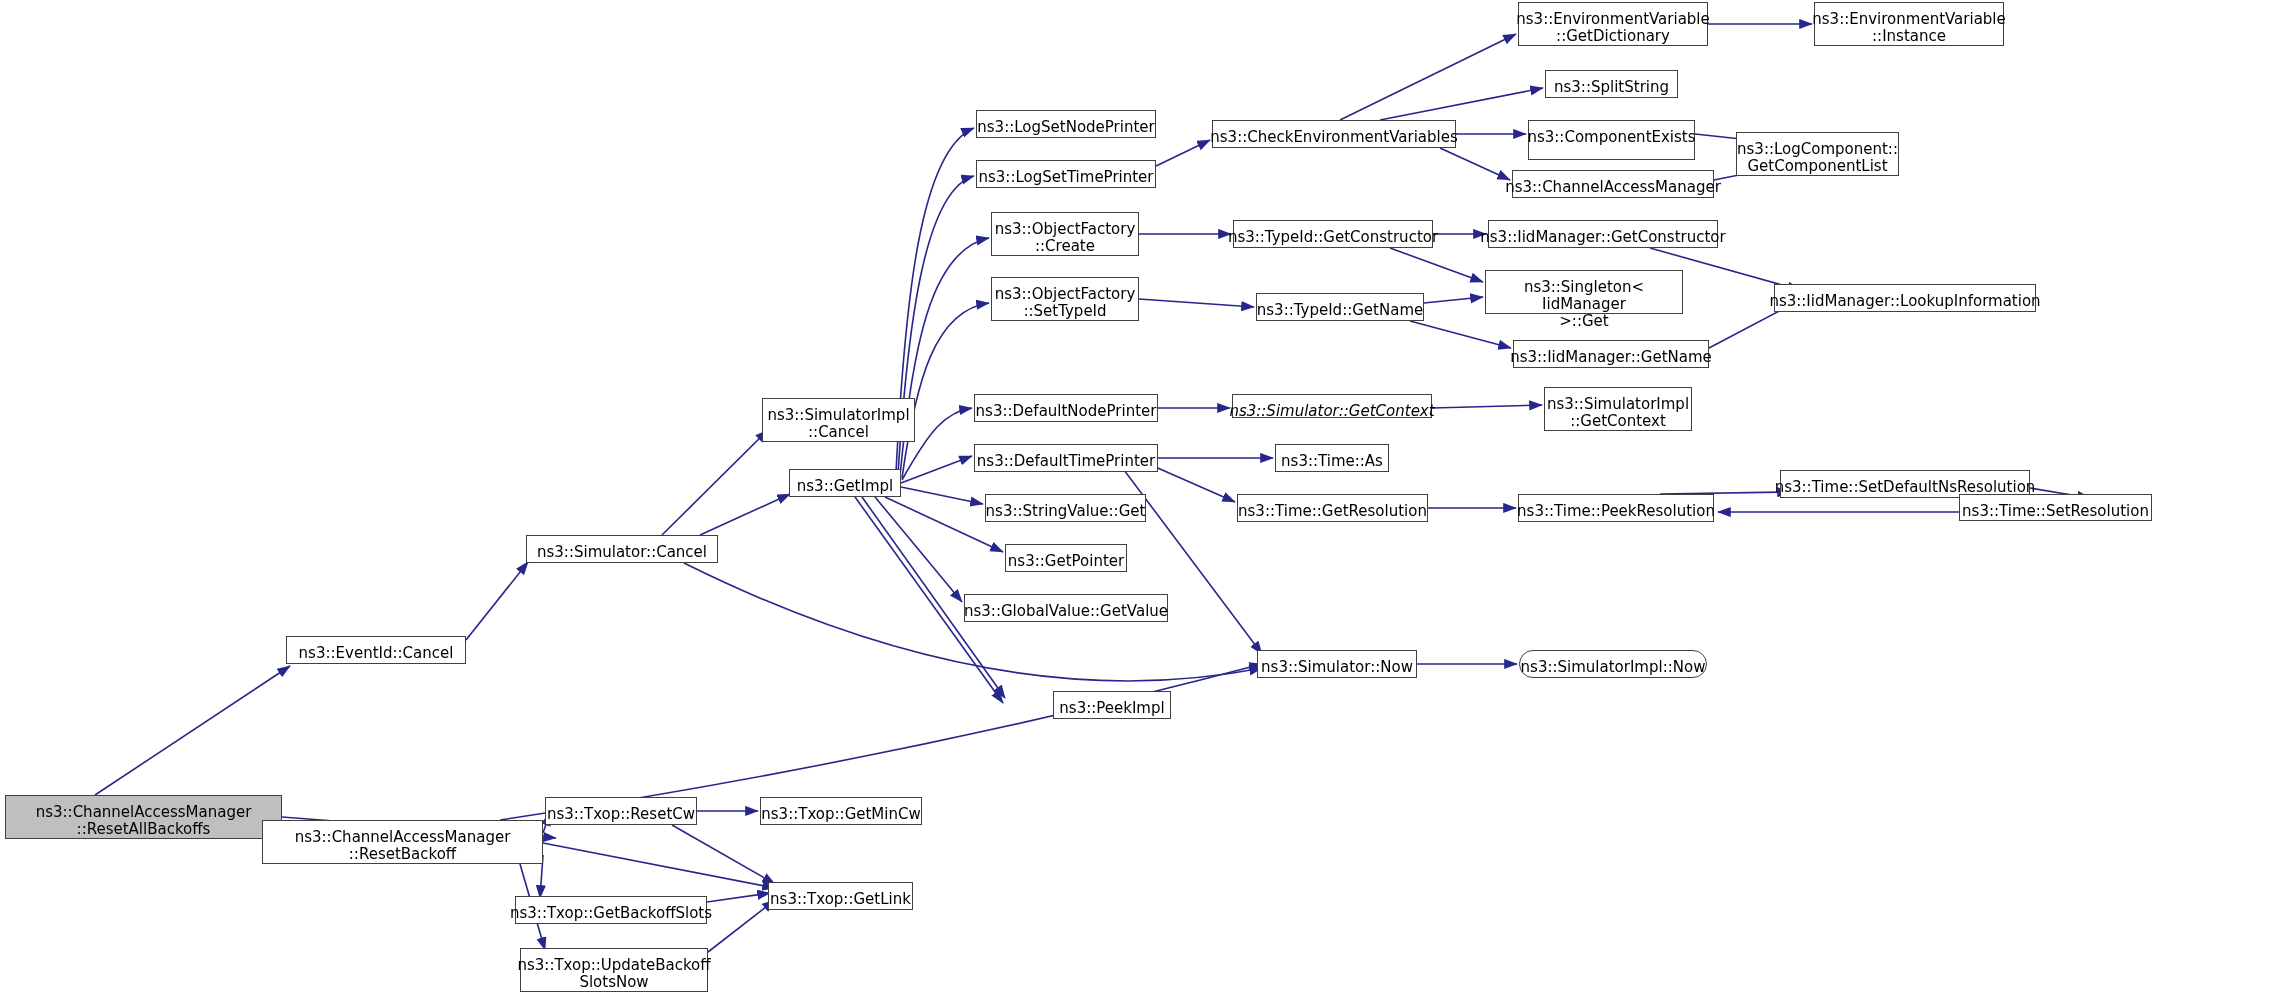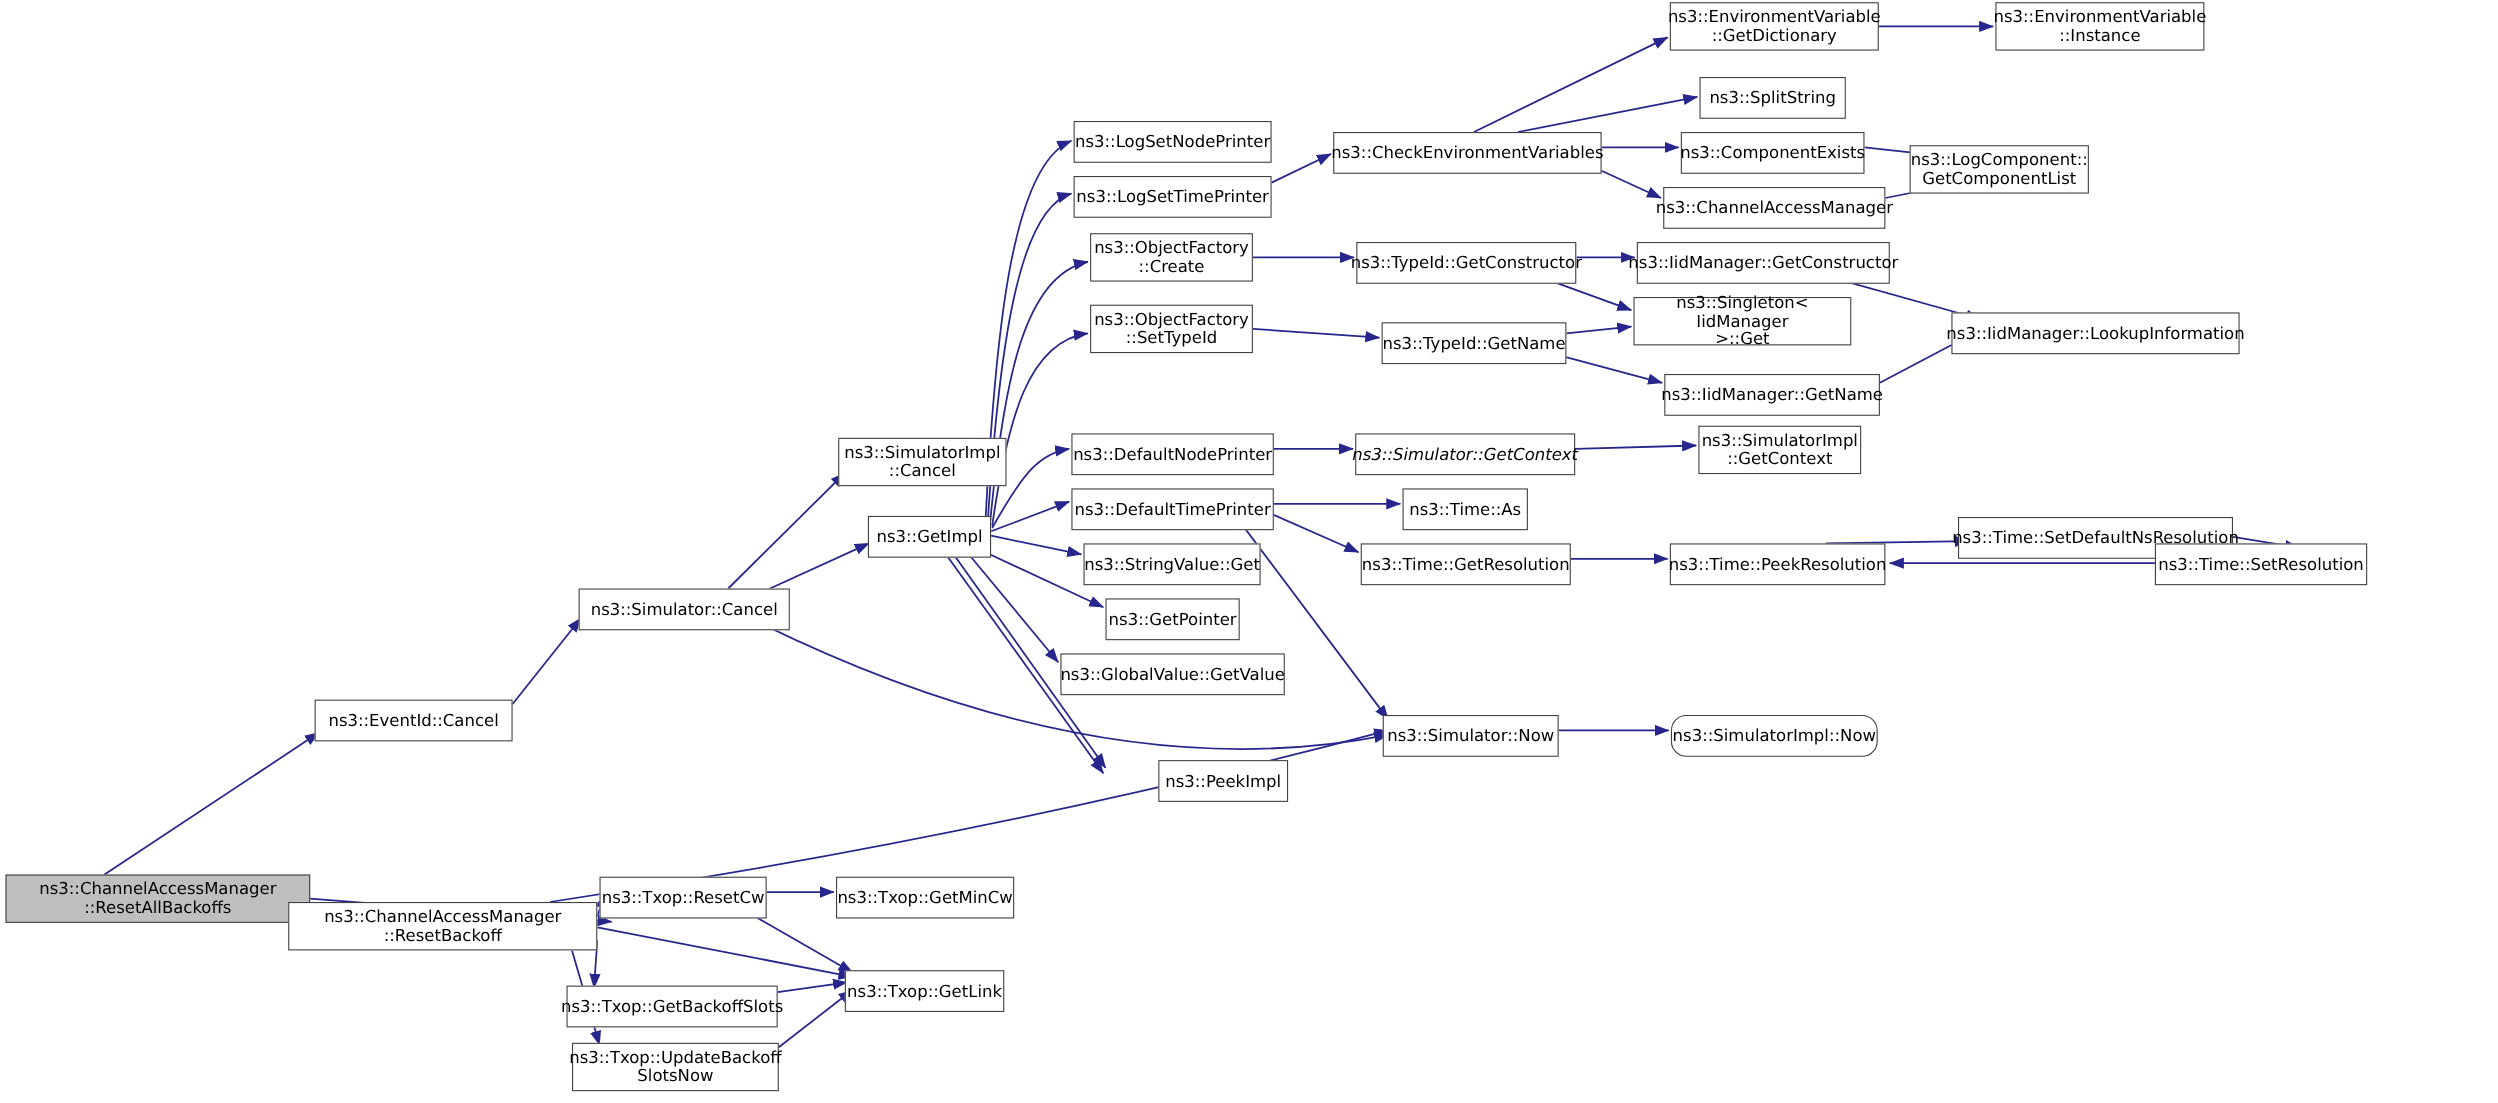--- a/index.html
+++ b/index.html
@@ -1,22 +1,22 @@
 <!DOCTYPE html>
 <html><head>
 <meta charset="utf-8">
 <style>
   html,body{margin:0;padding:0;background:#ffffff;}
   #canvas{position:relative;width:2271px;height:1003px;background:#ffffff;
           font-family:"DejaVu Sans","Liberation Sans",sans-serif;overflow:hidden;}
   svg.edges{position:absolute;left:0;top:0;width:2271px;height:1003px;pointer-events:none;}
   .node{position:absolute;box-sizing:border-box;border:1px solid #404040;
-        background:#ffffff;display:flex;align-items:center;justify-content:center;
+        background:#ffffff;display:flex;justify-content:center;
         text-align:center;color:#000000;font-size:15px;line-height:1.12;
-        white-space:pre-line;padding:18px 5px;}
+        white-space:pre-line;padding:8px 5px;}
   .node.root{background:#bfbfbf;border-color:#404040;}
 </style>
 </head>
 <body>
 
 <div id="canvas">
   <svg class="edges">
     <defs>
       <marker id="ah" markerWidth="9" markerHeight="9" refX="8" refY="3.2" orient="auto" markerUnits="strokeWidth">
         <path d="M0,0 L8.5,3.2 L0,6.4 z" fill="#26268c"></path>
@@ -100,21 +100,21 @@
       <div class="node" style="left: 964px; top: 594px; width: 204px; height: 28px;"><span>ns3::GlobalValue::GetValue</span></div>
       <div class="node" style="left: 1005px; top: 691px; width: 118px; height: 28px; margin-left: 48px;"><span>ns3::PeekImpl</span></div>
       <div class="node" style="left: 545px; top: 797px; width: 152px; height: 28px;"><span>ns3::Txop::ResetCw</span></div>
       <div class="node" style="left: 760px; top: 797px; width: 162px; height: 28px;"><span>ns3::Txop::GetMinCw</span></div>
       <div class="node" style="left: 768px; top: 882px; width: 145px; height: 28px;"><span>ns3::Txop::GetLink</span></div>
       <div class="node" style="left: 515px; top: 896px; width: 192px; height: 28px;"><span>ns3::Txop::GetBackoffSlots</span></div>
       <div class="node" style="left: 520px; top: 948px; width: 188px; height: 44px;"><span>ns3::Txop::UpdateBackoff
 SlotsNow</span></div>
       <div class="node" style="left: 1212px; top: 120px; width: 244px; height: 28px;"><span>ns3::CheckEnvironmentVariables</span></div>
       <div class="node" style="left: 1545px; top: 70px; width: 133px; height: 28px;"><span>ns3::SplitString</span></div>
-      <div class="node" style="left: 1528px; top: 120px; width: 167px; height: 28px;"><span>ns3::ComponentExists</span></div>
+      <div class="node" style="left: 1528px; top: 120px; width: 167px; height: 40px;"><span>ns3::ComponentExists</span></div>
       <div class="node" style="left: 1512px; top: 170px; width: 202px; height: 28px;"><span>ns3::ChannelAccessManager</span></div>
       <div class="node" style="left: 1518px; top: 2px; width: 190px; height: 44px;"><span>ns3::EnvironmentVariable
 ::GetDictionary</span></div>
       <div class="node" style="left: 1814px; top: 2px; width: 190px; height: 44px;"><span>ns3::EnvironmentVariable
 ::Instance</span></div>
       <div class="node" style="left: 1736px; top: 132px; width: 163px; height: 44px;"><span>ns3::LogComponent::
 GetComponentList</span></div>
       <div class="node" style="left: 1233px; top: 220px; width: 200px; height: 28px;"><span>ns3::TypeId::GetConstructor</span></div>
       <div class="node" style="left: 1488px; top: 220px; width: 230px; height: 28px;"><span>ns3::IidManager::GetConstructor</span></div>
       <div class="node" style="left: 1256px; top: 293px; width: 168px; height: 28px;"><span>ns3::TypeId::GetName</span></div>

